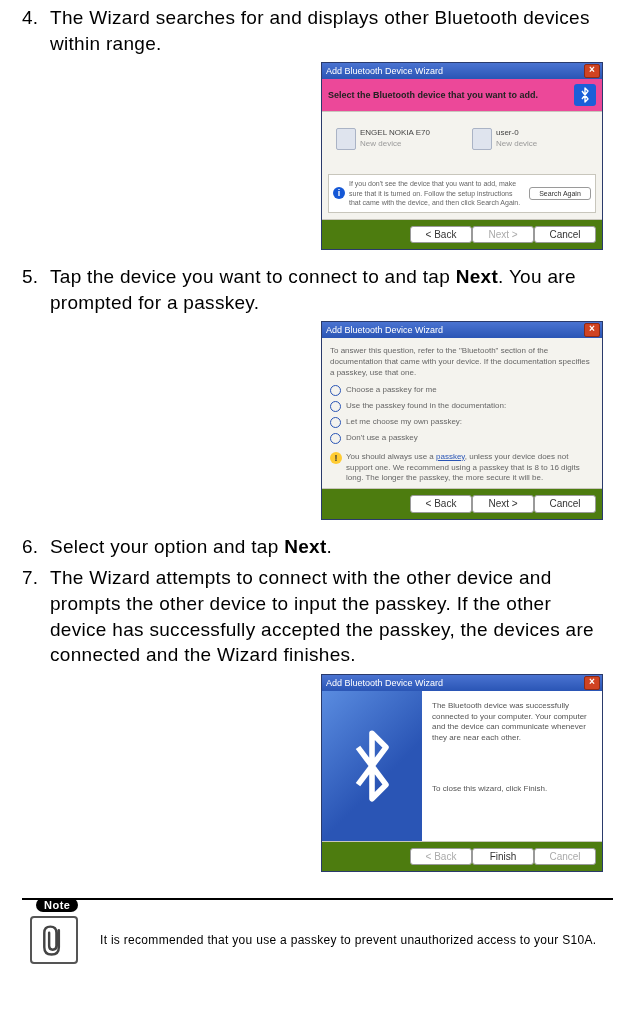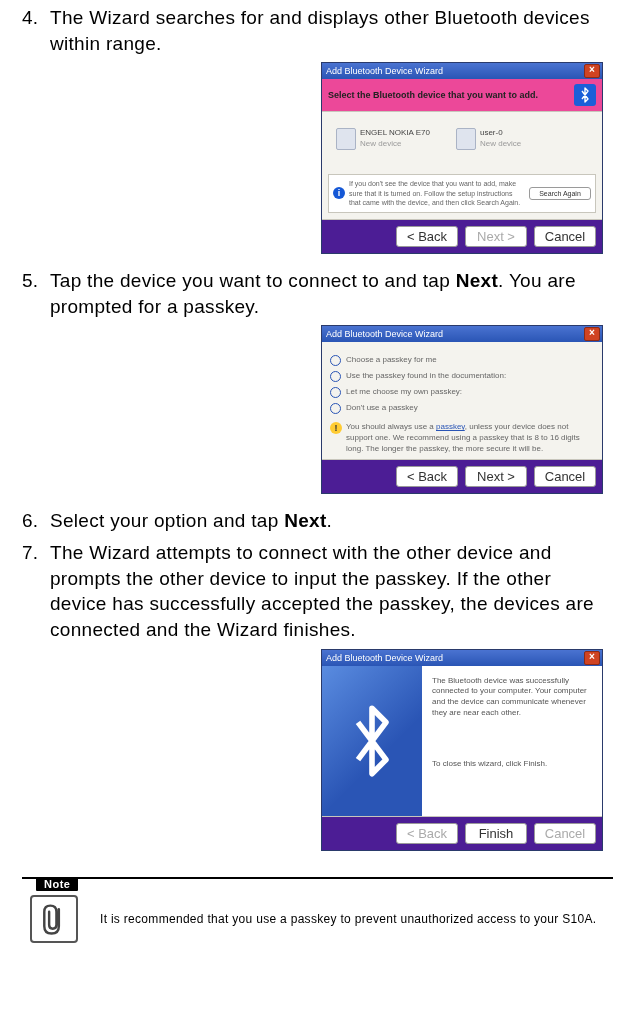--- a/index.html
+++ b/index.html
@@ -37,21 +37,21 @@
     display:flex;align-items:center;justify-content:space-between;
     padding:5px 6px;border-bottom:1px solid #c8c6bc;background:#ec4899
   }
   .dlg .hdr .ht{font-weight:bold;font-size:9px;color:#222}
   .bt-ico{
     width:22px;height:22px;border-radius:3px;
     background:#1b5fd8;display:flex;align-items:center;justify-content:center;
     color:#fff;font-size:14px;flex:none
   }
   .content{padding:8px 8px 4px 8px;font-size:8px;color:#666}
-  .devrow{display:flex;gap:26px;margin:8px 0 14px 6px}
+  .devrow{display:flex;gap:42px;margin:8px 0 14px 6px}
   .dev{display:flex;gap:4px;align-items:flex-start;font-size:8px;color:#555}
   .dev .ico{
     width:18px;height:20px;background:#dfe4ee;border:1px solid #aab3c5;border-radius:2px
   }
   .dev .nm{font-weight:400;color:#444}
   .dev .sub{color:#9a9a9a}
   .infobar{
     display:flex;align-items:center;gap:4px;margin:6px;padding:4px;
     background:#fff;border:1px solid #c8c6bc;font-size:7px;color:#666
   }
@@ -59,22 +59,22 @@
     width:12px;height:12px;border-radius:50%;
     background:#1558d6;color:#fff;text-align:center;line-height:12px;
     font-weight:bold;font-size:9px;flex:none
   }
   .warn-ico{
     width:12px;height:12px;border-radius:50%;
     background:#ffcc33;color:#333;text-align:center;line-height:12px;
     font-weight:bold;font-size:9px;flex:none
   }
   .btnbar{
-    display:flex;justify-content:flex-end;gap:7px;padding:6px;
-    border-top:1px solid #c8c6bc;background:#4c1d95;font-size:13px
+    display:flex;justify-content:flex-end;gap:0;padding:6px;
+    border-top:1px solid #c8c6bc;background:#4d7c0f;font-size:10px
   }
   .btn{
     min-width:48px;padding:1px 6px;text-align:center;
     border:1px solid #9a9a9a;border-radius:3px;background:#fff;color:#333
   }
   .btn.disabled{color:#aaa}
   .radio{display:flex;gap:5px;margin:5px 0}
   .radio .r{
     width:9px;height:9px;border:1px solid #2a55b5;border-radius:50%;flex:none
   }
@@ -84,21 +84,21 @@
     width:100px;height:150px;
     background:linear-gradient(135deg,#5a8ce0,#2a55b5 60%);
     display:flex;align-items:center;justify-content:center
   }
   .d3right{flex:1;padding:10px 10px 4px 10px;background:#fff;color:#555;font-size:8px}
   .d3right h1{font-size:12px;font-weight:bold;color:#333;margin:0 0 6px 0;line-height:1.2}
   .note-wrap{border-top:2px solid #000;margin-top:26px}
   .note-row{display:flex;gap:22px;align-items:center;padding:16px 8px 0 0}
   .note-badge{
     background:#000;color:#fff;font-size:11px;letter-spacing:.5px;
-    font-weight:bold;padding:1px 8px;border-radius:1px;margin-left:14px
+    font-weight:bold;padding:1px 8px;border-radius:7px;margin-left:14px
   }
   .clip{
     width:44px;height:44px;border:2px solid #555;border-radius:4px;
     display:flex;align-items:center;justify-content:center;margin-left:8px;flex:none
   }
   .clip svg{display:block}
   .note-txt{font-size:12px;line-height:1.35;letter-spacing:.3px}
   a.lk{color:#2a55b5;text-decoration:underline}
 </style>
 </head>
@@ -161,20 +161,21 @@
   </div>
 </div>
 
 <div class="fig">
   <div class="dlg">
     <div class="titlebar">
       <span class="ttl">Add Bluetooth Device Wizard</span>
       <span class="close">×</span>
     </div>
     <div class="content">
+      <div style="margin-bottom:6px">To answer this question, refer to the "Bluetooth" section of the documentation that came with your device. If the documentation specifies a passkey, use that one.</div>
       <div class="radio">
           <span class="r"></span>
           <span>Choose a passkey for me</span>
         </div>
       <div class="radio">
           <span class="r"></span>
           <span>Use the passkey found in the documentation:</span>
         </div>
       <div class="radio">
           <span class="r"></span>

